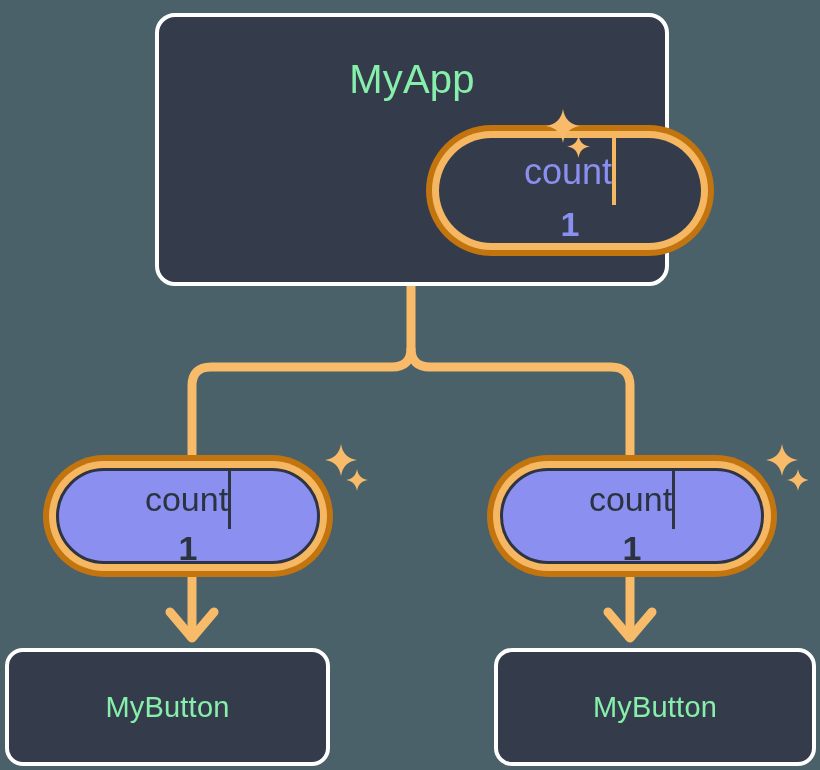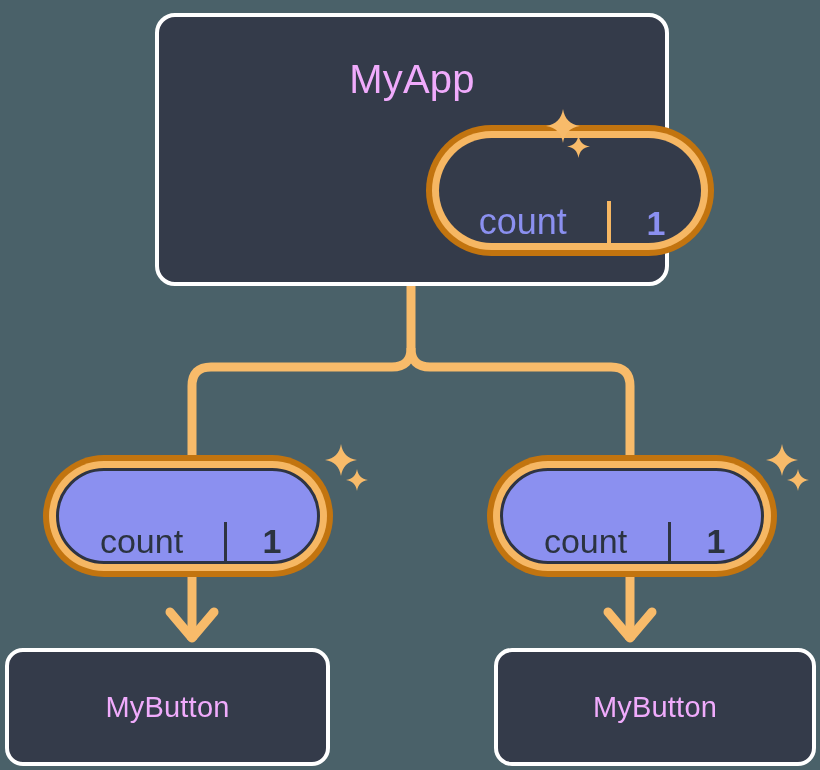--- a/index.html
+++ b/index.html
@@ -33,21 +33,21 @@
     position: absolute;
     background: #343b4a;
     border: 4px solid #ffffff;
     border-radius: 18px;
     box-sizing: border-box;
     display: flex;
     align-items: center;
     justify-content: center;
   }
   .card-title {
-    color: #f0abfc;
+    color: #86efac;
     font-weight: 400;
     letter-spacing: 0.2px;
     white-space: nowrap;
   }
 
   #card-myapp {
     left: 155px;
     top: 13px;
     width: 514px;
     height: 273px;
@@ -97,22 +97,23 @@
     background: #f6b763;               
     padding: 7px;
   }
   .pill-inner {
     position: relative;
     box-sizing: border-box;
     width: 100%;
     height: 100%;
     border-radius: 999px;
     display: flex;
-    align-items: flex-end;
+    align-items: center;
     overflow: hidden;
+    flex-direction: column;
   }
   .pill-cell {
     display: flex;
     align-items: center;
     justify-content: center;
     white-space: nowrap;
   }
   .pill-key { flex: 0 0 64%; }
   .pill-val { flex: 1 1 auto; font-weight: 700; }
 

